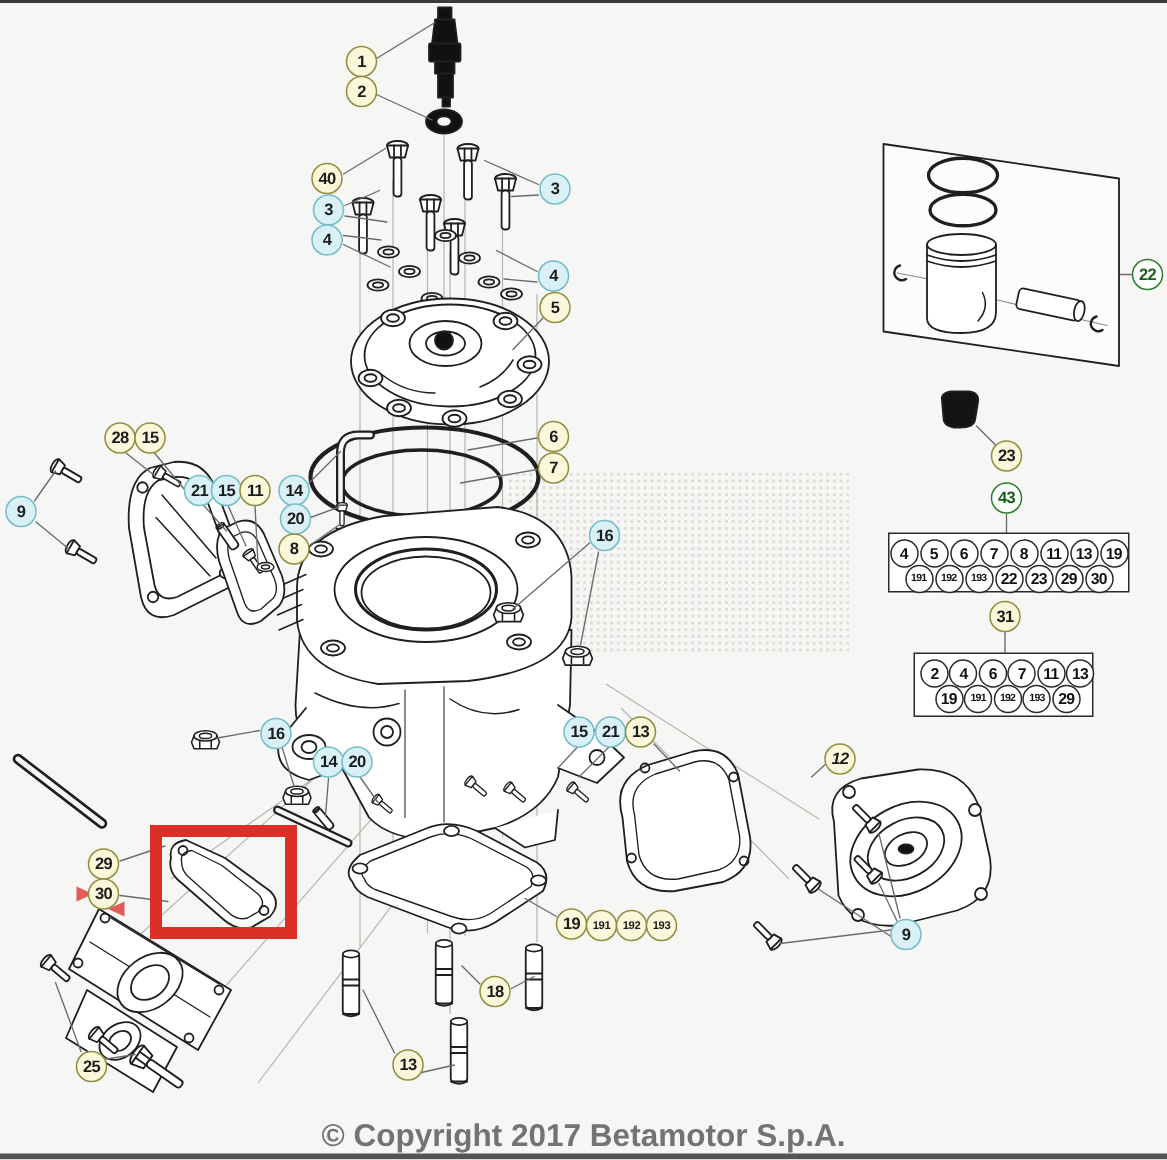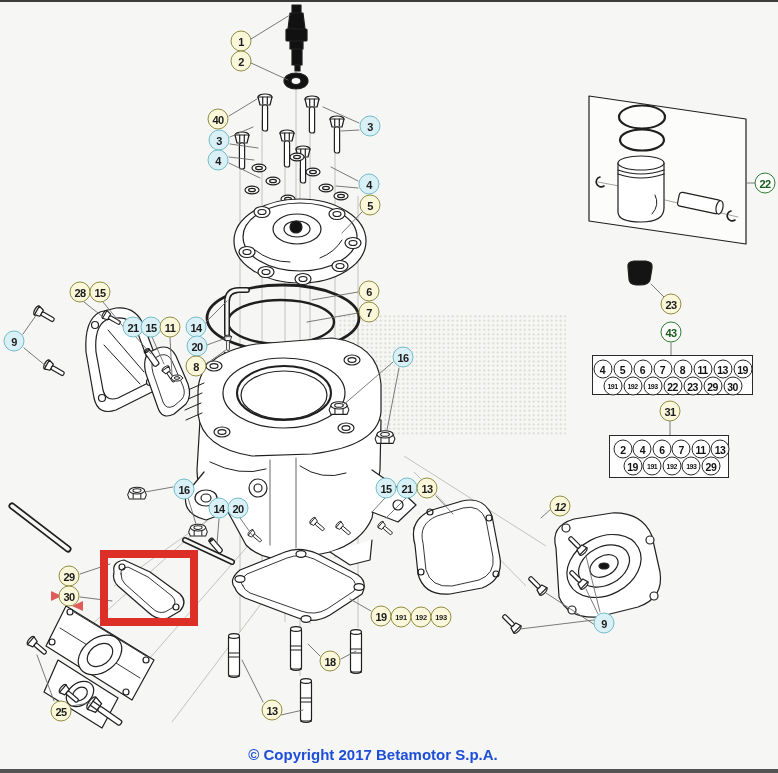--- a/index.html
+++ b/index.html
@@ -27,22 +27,22 @@
      font-weight:700;font-size:10.5px;letter-spacing:-0.5px;color:#111;transform:translate(-50%,-50%);}
   .kitnum.small{font-size:7px;}
   
   #redbox{position:absolute;left:100px;top:550px;width:98px;height:76px;
      border:8px solid #dc2f27;box-sizing:border-box;z-index:4;}
   .redarrow{position:absolute;width:0;height:0;z-index:6;}
   #redarrow-left{left:51px;top:591px;border-top:5px solid transparent;border-bottom:5px solid transparent;
      border-left:11px solid #e25b5b;}
   #redarrow-right{left:72px;top:601px;border-top:5px solid transparent;border-bottom:5px solid transparent;
      border-right:11px solid #e25b5b;}
-  #copyright{position:absolute;left:373px;top:746px;transform:translateX(-50%);
-     font-size:15px;font-weight:700;color:#1d4ed8;white-space:nowrap;z-index:6;}
+  #copyright{position:absolute;left:389px;top:746px;transform:translateX(-50%);
+     font-size:21px;font-weight:700;color:#737373;white-space:nowrap;z-index:6;}
 </style>
 </head>
 <body>
 
 <div id="stage">
   <div id="topbar"></div>
   <div id="watermark"></div>
 
   <svg width="778" height="773" viewBox="0 0 778 773">
     <defs>

